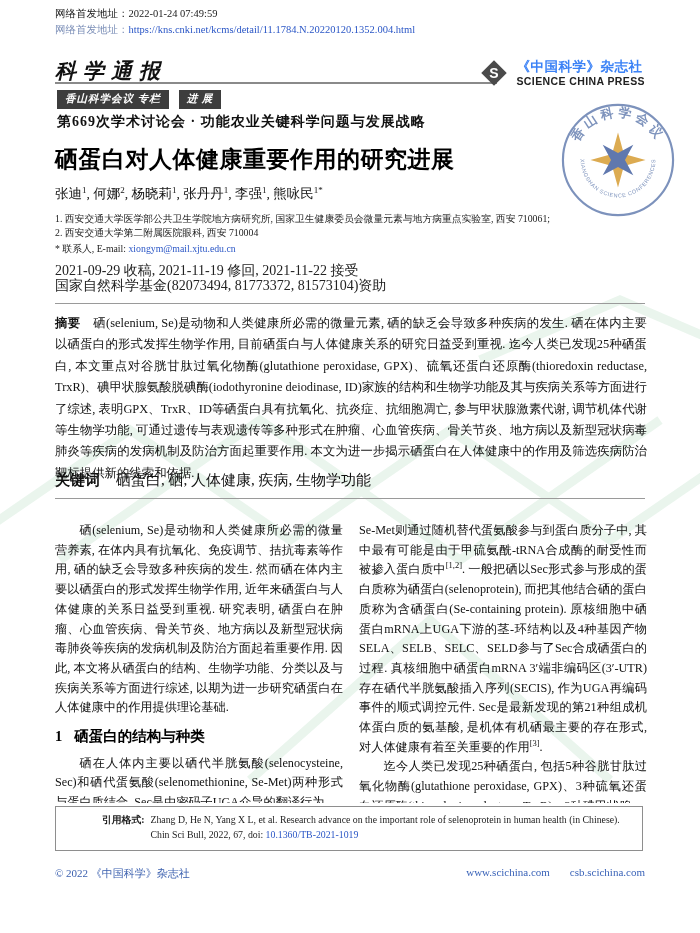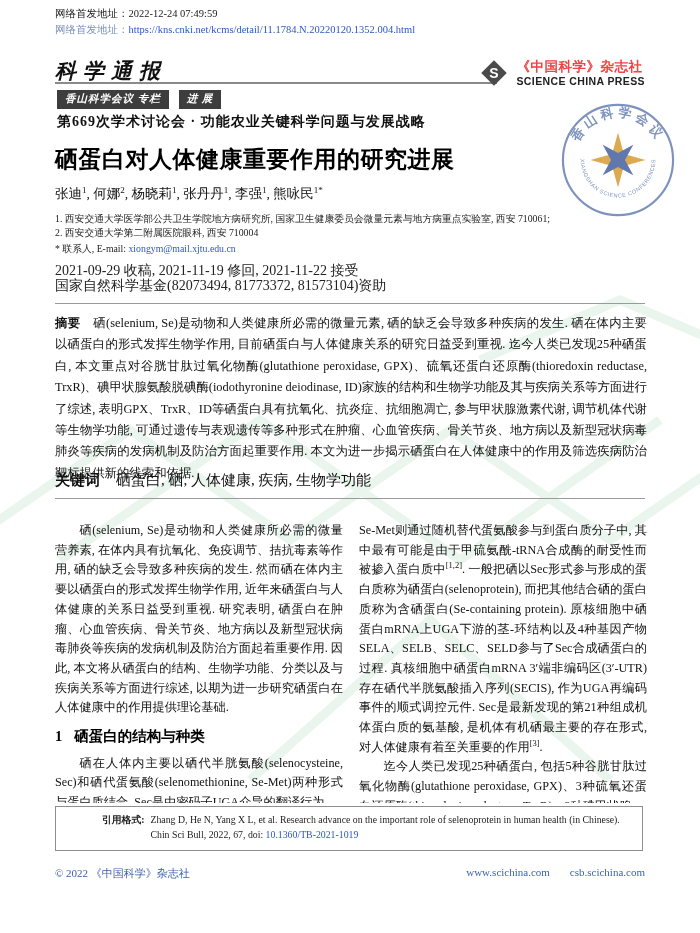--- a/index.html
+++ b/index.html
@@ -14,21 +14,21 @@
   
   #meta{top:6px;left:55px;font-size:10.5px;line-height:15.5px;}
   #meta .lbl2{color:#7d90b8;}
   a.blue, .blue-link{color:#2a56c6;text-decoration:none;}
   
   #masthead{top:57px;left:55px;width:590px;height:82px;}
   #journal-logo{font-size:21px;font-weight:bold;font-style:italic;letter-spacing:7px;color:#111;}
   #mast-rule{position:absolute;top:25px;left:0;width:442px;height:2px;background:#8a8a8a;}
   #press{position:absolute;right:0;top:1px;display:flex;align-items:center;gap:7px;}
   #press .txt{display:flex;flex-direction:column;line-height:1.15;}
-  #press .cn{font-size:13.5px;font-weight:bold;letter-spacing:0.5px;color:#ef4444;}
+  #press .cn{font-size:13.5px;font-weight:bold;letter-spacing:0.5px;color:#3b82f6;}
   #press .en{font-size:10.5px;font-weight:bold;letter-spacing:0.4px;color:#222;font-family:"Liberation Sans",sans-serif;}
   #badges{position:absolute;top:33px;left:2px;display:flex;gap:10px;}
   .badge{background:#3d3d3d;color:#fff;font-size:10.5px;font-weight:bold;font-style:italic;
          padding:2px 8px 3px;letter-spacing:1px;}
   #slogan{position:absolute;top:56px;left:2px;font-size:14px;font-weight:bold;letter-spacing:1px;color:#111;}
   
   #title{top:144px;left:55px;width:520px;font-size:23px;font-weight:bold;letter-spacing:0.5px;color:#000;}
   #authors{top:184px;left:55px;width:520px;font-size:13.5px;color:#111;}
   #authors sup{font-size:9px;}
   
@@ -71,21 +71,21 @@
 <svg id="wm" width="700" height="933" viewBox="0 0 700 933">
   <g stroke="#dff0e4" stroke-width="9" fill="none" opacity="0.65">
     <path d="M-30 540 L130 430 L290 540 L450 430 L610 540 L770 430"></path>
     <path d="M60 560 L260 420 L460 560 L660 420"></path>
     <path d="M250 780 L430 620 L610 780"></path>
     <path d="M480 360 L620 300 L760 360"></path>
   </g>
 </svg>
 
 <div id="meta" class="abs">
-  <div><span>网络首发地址：</span><span>2022-12-24 07:49:59</span></div>
+  <div><span>网络首发地址：</span><span>2022-01-24 07:49:59</span></div>
   <div><span class="lbl2">网络首发地址：</span><a class="blue" href="#">https://kns.cnki.net/kcms/detail/11.1784.N.20220120.1352.004.html</a></div>
 </div>
 
 <div id="masthead" class="abs">
   <div id="journal-logo">科学通报</div>
   <div id="mast-rule"></div>
   <div id="press">
     <svg width="30" height="30" viewBox="0 0 30 30">
       <rect x="6" y="6" width="18" height="18" fill="#4a4a4a" transform="rotate(45 15 15)"></rect>
       <text x="15" y="20" text-anchor="middle" font-size="14" font-weight="bold" fill="#ffffff" font-family="Liberation Sans, sans-serif">S</text>

